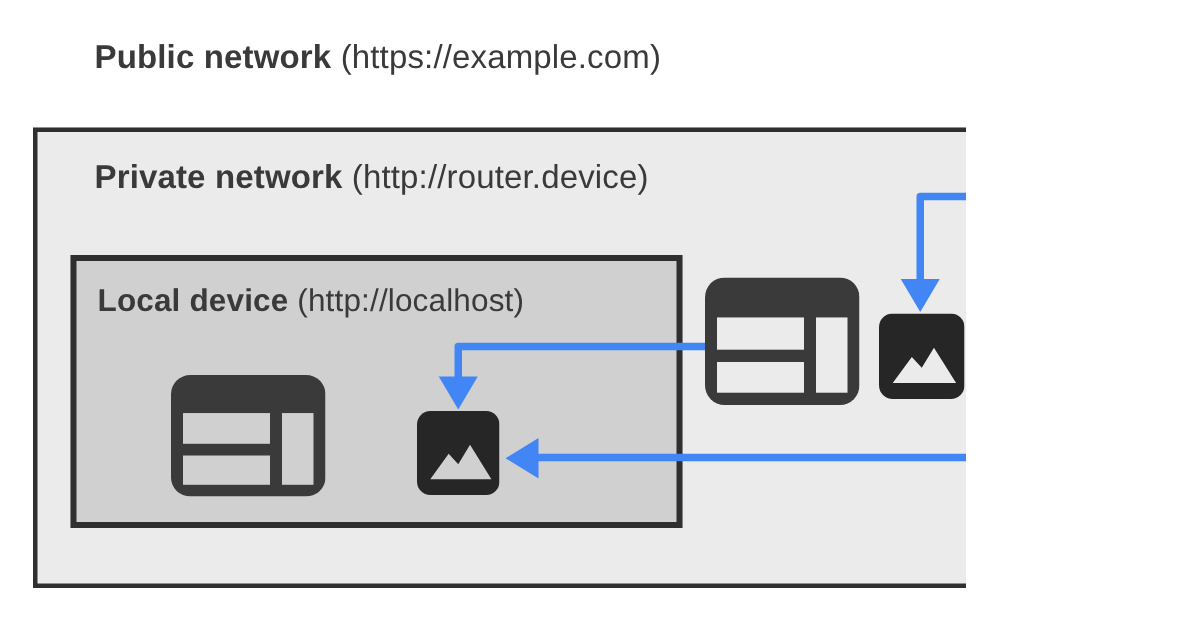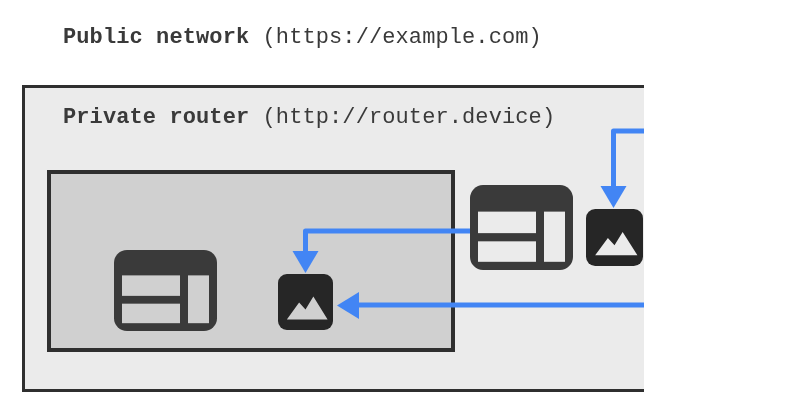--- a/index.html
+++ b/index.html
@@ -12,21 +12,21 @@
     --box-border: #2f2f2f;
     --text: #3a3a3a;
   }
   * { margin: 0; padding: 0; box-sizing: border-box; }
   html, body { background: var(--page-bg); }
   .canvas {
     position: relative;
     width: 644px;
     height: 420px;
     background: var(--page-bg);
-    font-family: Liberation Mono, monospace;
+    font-family: Liberation Sans, sans-serif;
     overflow: hidden;
   }
   .zone-label {
     position: absolute;
     color: var(--text);
     font-size: 22px;
     font-weight: 400;
     letter-spacing: 0.1px;
     white-space: nowrap;
   }
@@ -75,24 +75,27 @@
 <body>
 
 <div class="canvas">
 
   <div class="zone-label label-public">
     <span class="b">Public network</span><span> (https://example.com)</span>
   </div>
 
   <div class="box box-private"></div>
   <div class="zone-label label-private">
-    <span class="b">Private router</span><span> (http://router.device)</span>
+    <span class="b">Private network</span><span> (http://router.device)</span>
   </div>
 
   <div class="box box-local"></div>
+  <div class="zone-label label-local">
+    <span class="b">Local device</span><span> (http://localhost)</span>
+  </div>
 
   <div class="icon icon-local-browser">
     <svg viewBox="0 0 103 83" preserveAspectRatio="none" aria-hidden="true">
       <rect class="browser-body" x="0" y="0" width="103" height="83" rx="13"></rect>
       <rect class="hole" x="8" y="26" width="58" height="21"></rect>
       <rect class="hole" x="8" y="55" width="58" height="20"></rect>
       <rect class="hole" x="74" y="26" width="21" height="49"></rect>
     </svg>
   </div>
 

